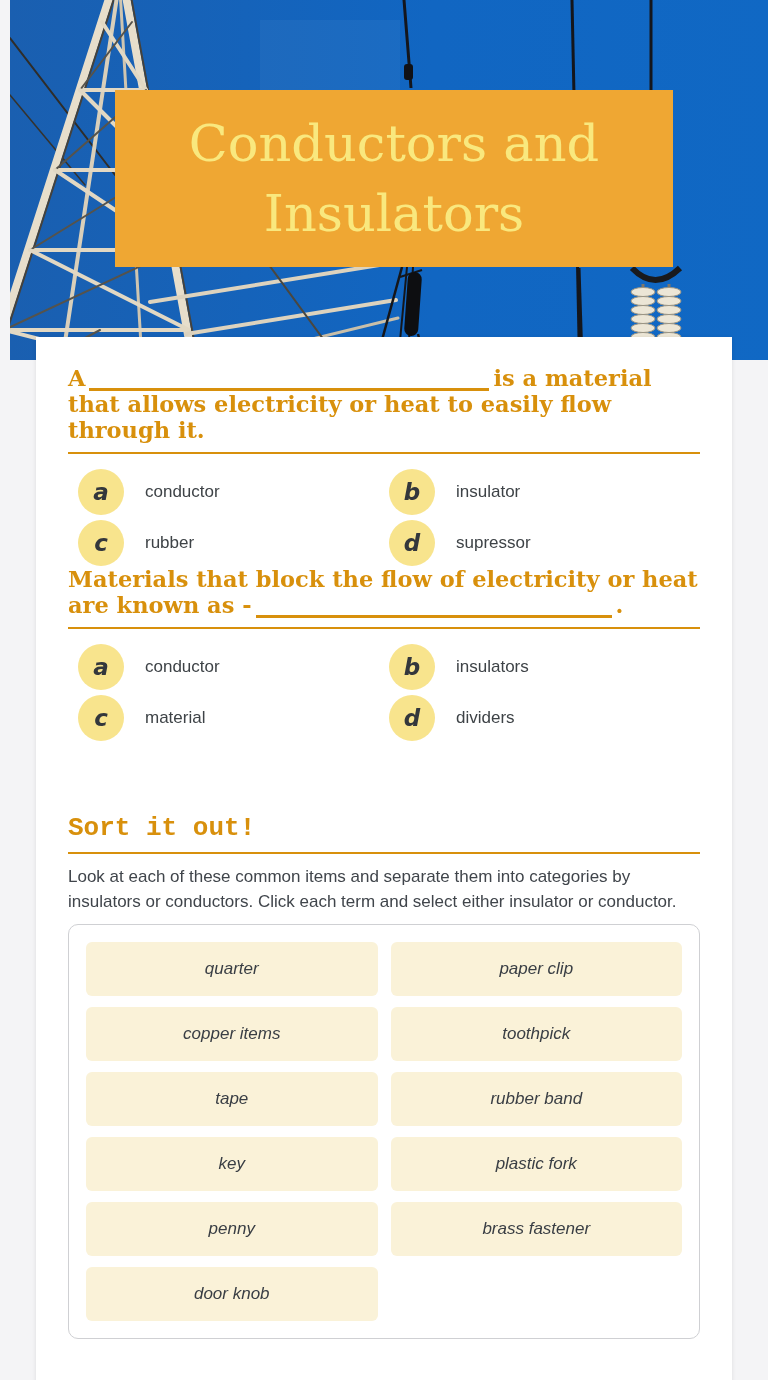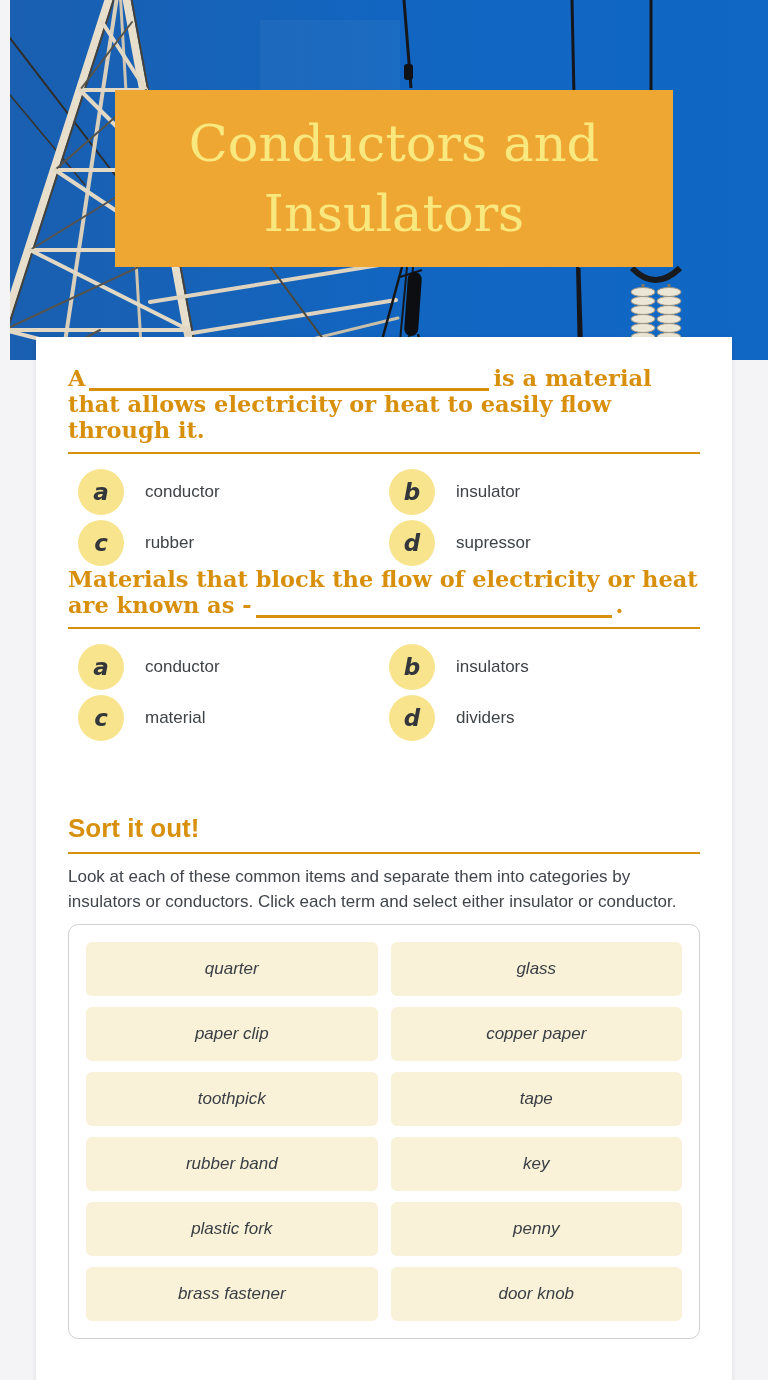--- a/index.html
+++ b/index.html
@@ -45,21 +45,21 @@
   .badge {
     width:46px; height:46px; border-radius:50%; background:#f8e48d;
     display:flex; align-items:center; justify-content:center;
     font-family:"DejaVu Sans", sans-serif; font-style:italic; font-weight:700;
     font-size:23px; color:#33373c; flex:0 0 46px;
   }
   .option-label { margin-left:21px; font-size:17px; color:#3e4347; }
   .section-q2 { }
   .section-sort { margin-top:72px; }
   .sort-heading {
-    font-family:Liberation Sans, sans-serif; font-weight:700;
+    font-family:Liberation Mono, monospace; font-weight:700;
     font-size:26px; line-height:30px; color:#d8900c;
   }
   .sort-instructions {
     margin-top:10px; font-size:17px; line-height:25px; color:#40454b;
     max-width:640px;
   }
   .items-panel {
     margin-top:10px; border:1px solid #cfd0d3; border-radius:10px;
     background:#ffffff; padding:17px 17px;
   }
@@ -226,23 +226,22 @@
     </section>
 
     <section class="section-sort">
       <div class="sort-heading">Sort it out!</div>
       <hr class="rule">
       <p class="sort-instructions">Look at each of these common items and separate them into categories by insulators or conductors. Click each term and select either insulator or conductor.</p>
 
       <div class="items-panel">
         <div class="items-grid">
           <button class="item-btn">quarter</button>
-          <button class="item-btn">glass</button>
           <button class="item-btn">paper clip</button>
-          <button class="item-btn">copper paper</button>
+          <button class="item-btn">copper items</button>
           <button class="item-btn">toothpick</button>
           <button class="item-btn">tape</button>
           <button class="item-btn">rubber band</button>
           <button class="item-btn">key</button>
           <button class="item-btn">plastic fork</button>
           <button class="item-btn">penny</button>
           <button class="item-btn">brass fastener</button>
           <button class="item-btn">door knob</button>
         </div>
       </div>

